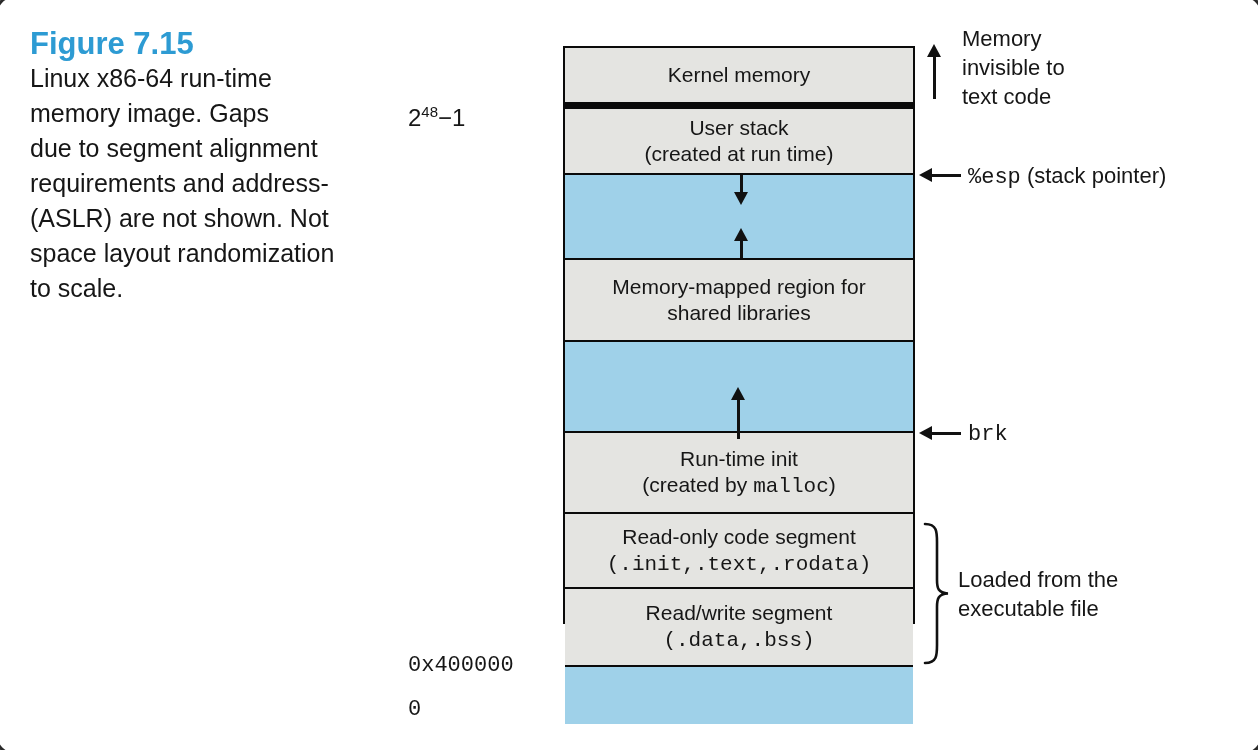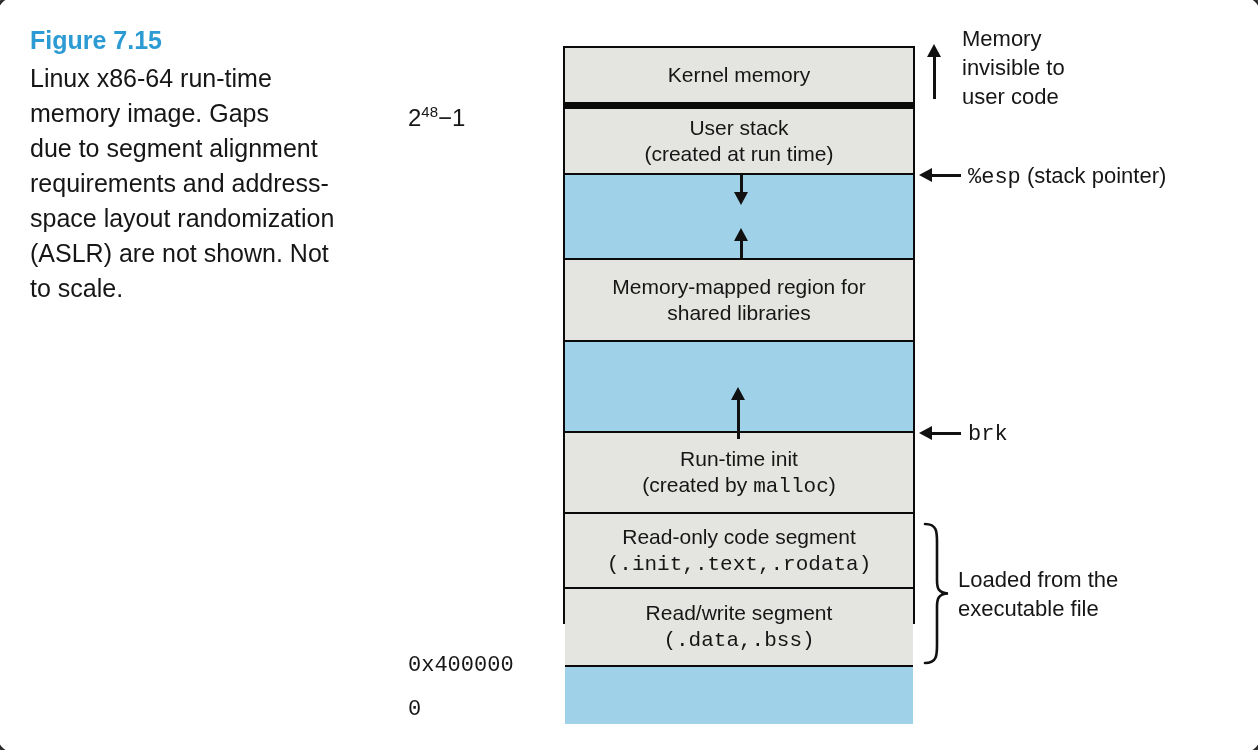--- a/index.html
+++ b/index.html
@@ -19,21 +19,21 @@
     position: absolute;
     left: -5px; top: -5px; right: -5px; bottom: -5px;
     border: 3px solid #2a2a2a;
     border-radius: 18px;
     pointer-events: none;
   }
 
   
   .cap-label {
     position: absolute; left: 30px; top: 26px;
-    font-size: 25px; font-weight: bold; color: #2d9bd3;
+    font-size: 31px; font-weight: bold; color: #2d9bd3;
   }
   .cap-body {
     position: absolute; left: 30px; top: 61px; width: 370px;
     font-size: 25px; line-height: 35px; color: #161616;
   }
   .cap-body .bold { font-weight: normal; }
 
   
   .memdiagram {
     position: absolute; left: 563px; top: 46px;
@@ -120,22 +120,22 @@
 
 <div class="page">
   <div class="corner-frame"></div>
 
   <div class="cap-label">Figure 7.15</div>
   <div class="cap-body">
     <div><span class="bold">Linux x86-64 run-time</span><span></span></div>
     <div><span class="bold">memory image.</span><span> Gaps</span></div>
     <div><span class="bold"></span><span>due to segment alignment</span></div>
     <div><span class="bold"></span><span>requirements and address-</span></div>
+    <div><span class="bold"></span><span>(ASLR) are not shown. Not</span></div>
     <div><span class="bold"></span><span>space layout randomization</span></div>
-    <div><span class="bold"></span><span>(ASLR) are not shown. Not</span></div>
     <div><span class="bold"></span><span>to scale.</span></div>
   </div>
 
   <div class="memdiagram">
     <div class="seg gray h-kernel">
       <div>Kernel memory</div>
     </div>
     <div class="thickbar"></div>
     <div class="seg gray h-stack">
       <div>User stack</div>
@@ -180,21 +180,21 @@
   <div class="addr addr-code">0x400000</div>
   <div class="addr addr-zero">0</div>
 
   <div class="varrow arrow-invisible">
     <div class="stem"></div>
     <div class="head-up"></div>
   </div>
   <div class="rlabel mem-inv">
     <div>Memory</div>
     <div>invisible to</div>
-    <div>user code</div>
+    <div>text code</div>
   </div>
 
   <div class="harrow esp">
     <div class="head-left"></div>
     <div class="stem"></div>
   </div>
   <div class="rlabel esp-label"><code>%esp</code><span> (stack pointer)</span></div>
 
   <div class="harrow brk">
     <div class="head-left"></div>

